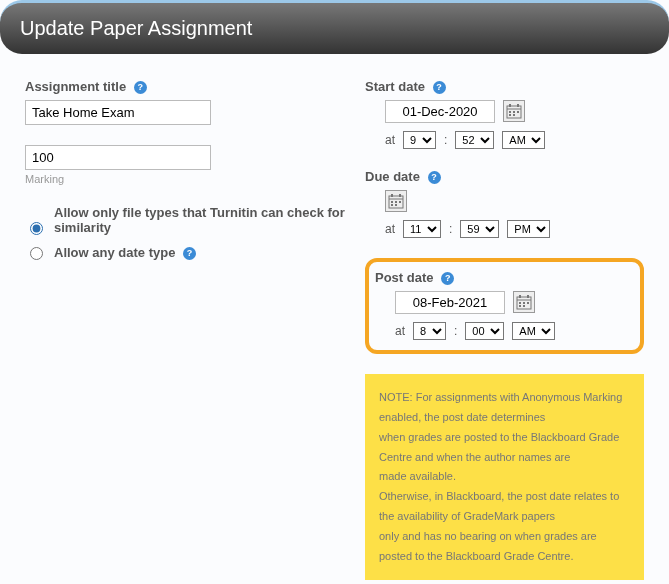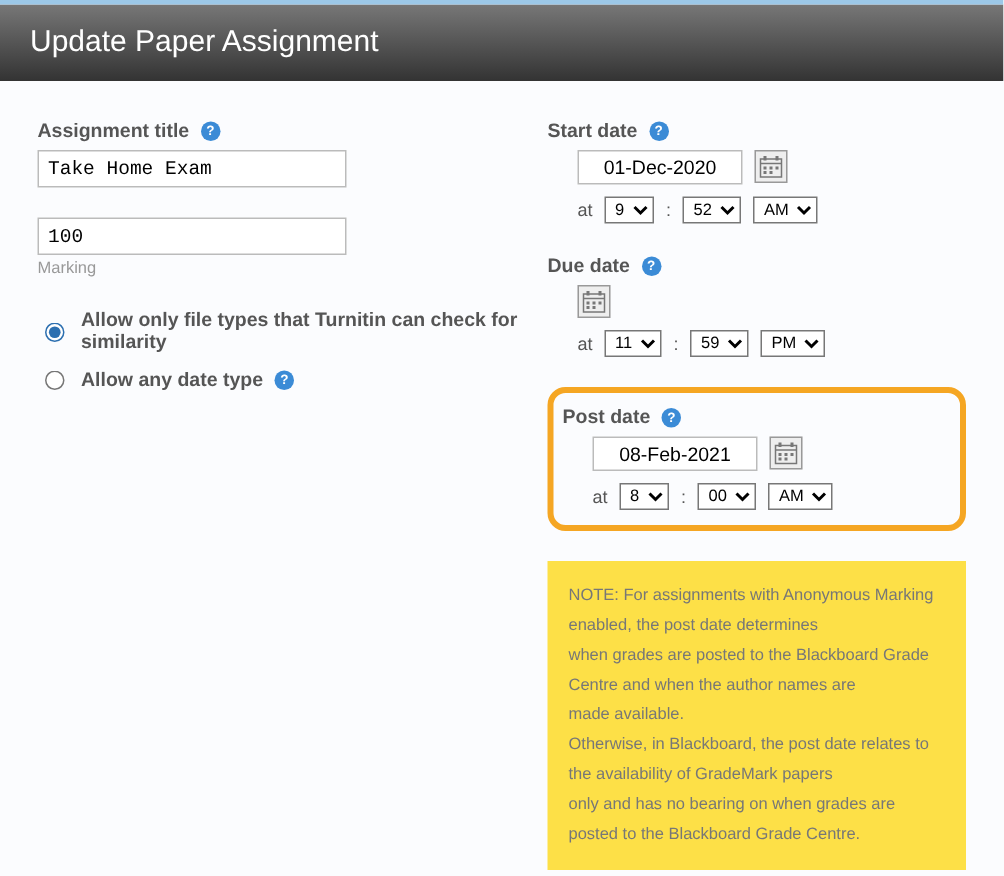--- a/index.html
+++ b/index.html
@@ -15,20 +15,21 @@
     width: 669px;
     background: #fbfcfe;
   }
   .header {
     background: linear-gradient(#777, #555 50%, #333);
     color: #fff;
     padding: 14px 20px;
     font-size: 20px;
     font-weight: normal;
     border-top: 3px solid #9cc8e8;
+    border-radius: 22px;
   }
   .content {
     display: flex;
     padding: 25px 10px 10px 25px;
     gap: 15px;
   }
   .col-left { width: 325px; }
   .col-right { flex: 1; padding-right: 15px; }
   .field-row { margin-bottom: 20px; }
   .label {
@@ -44,30 +45,29 @@
     border-radius: 50%;
     font-size: 9px;
     font-weight: bold;
     text-align: center;
     line-height: 13px;
     margin-left: 4px;
     vertical-align: middle;
     cursor: pointer;
   }
   .text-input {
-    width: 206px;
+    width: 186px;
     padding: 4px 6px;
     font-size: 13px;
     border: 1px solid #bbb;
-    font-family: Liberation Mono, monospace;
   }
   .optional-text { font-size: 11px; color: #999; margin-top: 3px; }
   .radio-row {
     display: flex;
-    align-items: center;
+    align-items: flex-end;
     gap: 8px;
     margin-bottom: 10px;
   }
   .radio-row input[type="radio"] { margin-top: 2px; accent-color: #2c6fb0;}
   .radio-label { font-weight: bold; color: #555; flex:1; }
   .date-section { margin-bottom: 20px; }
   .date-line {
     display: flex;
     align-items: flex-start;
     gap: 8px;

